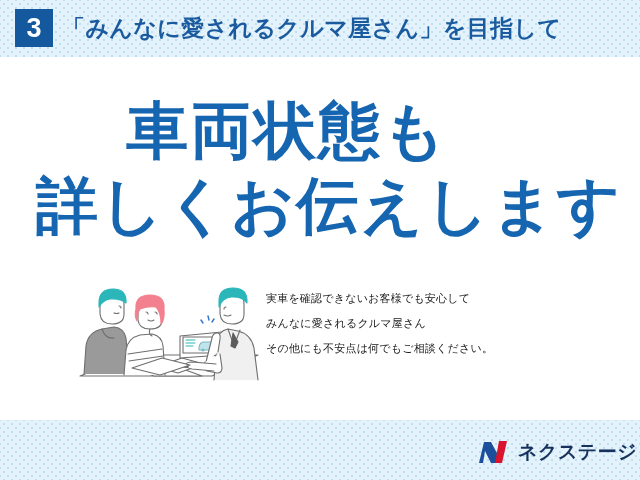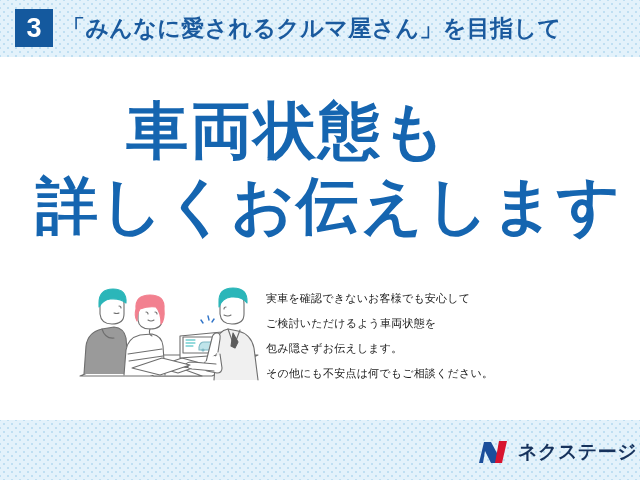--- a/index.html
+++ b/index.html
@@ -212,22 +212,21 @@
         <path d="M152 95 L130 93 Q124 92 124 89 Q124 86 130 86 L154 88" fill="#ffffff"></path>
         <path d="M126 89 q-4 -2 -8 0 q3 3 8 2 Z" fill="#5c5c5c" stroke="#5c5c5c"></path>
 
         <path d="M70 92 L100 82 L128 89 L98 99 Z" fill="#ffffff"></path>
       </g>
     </svg>
   </div>
 
   <div id="body-copy">
     <div>実車を確認できないお客様でも安心して</div>
-    <div>ご検討いただけるよう車両状態を</div>
-    <div>包み隠さずお伝えします。</div>
+    <div>みんなに愛されるクルマ屋さん</div>
     <div>その他にも不安点は何でもご相談ください。</div>
   </div>
 
   <div id="footer-band" class="dots"></div>
 
   <div id="logo">
     <svg id="logo-mark" viewBox="0 0 34 26">
       <path d="M1 24 L6 3 L13 3 L20 16 L20 24 L13 24 L7 12 L5 24 Z" fill="#1b4e9b"></path>
       <path d="M21 2 L29 2 L24 24 L17 24 Z" fill="#d8142f"></path>
     </svg>

